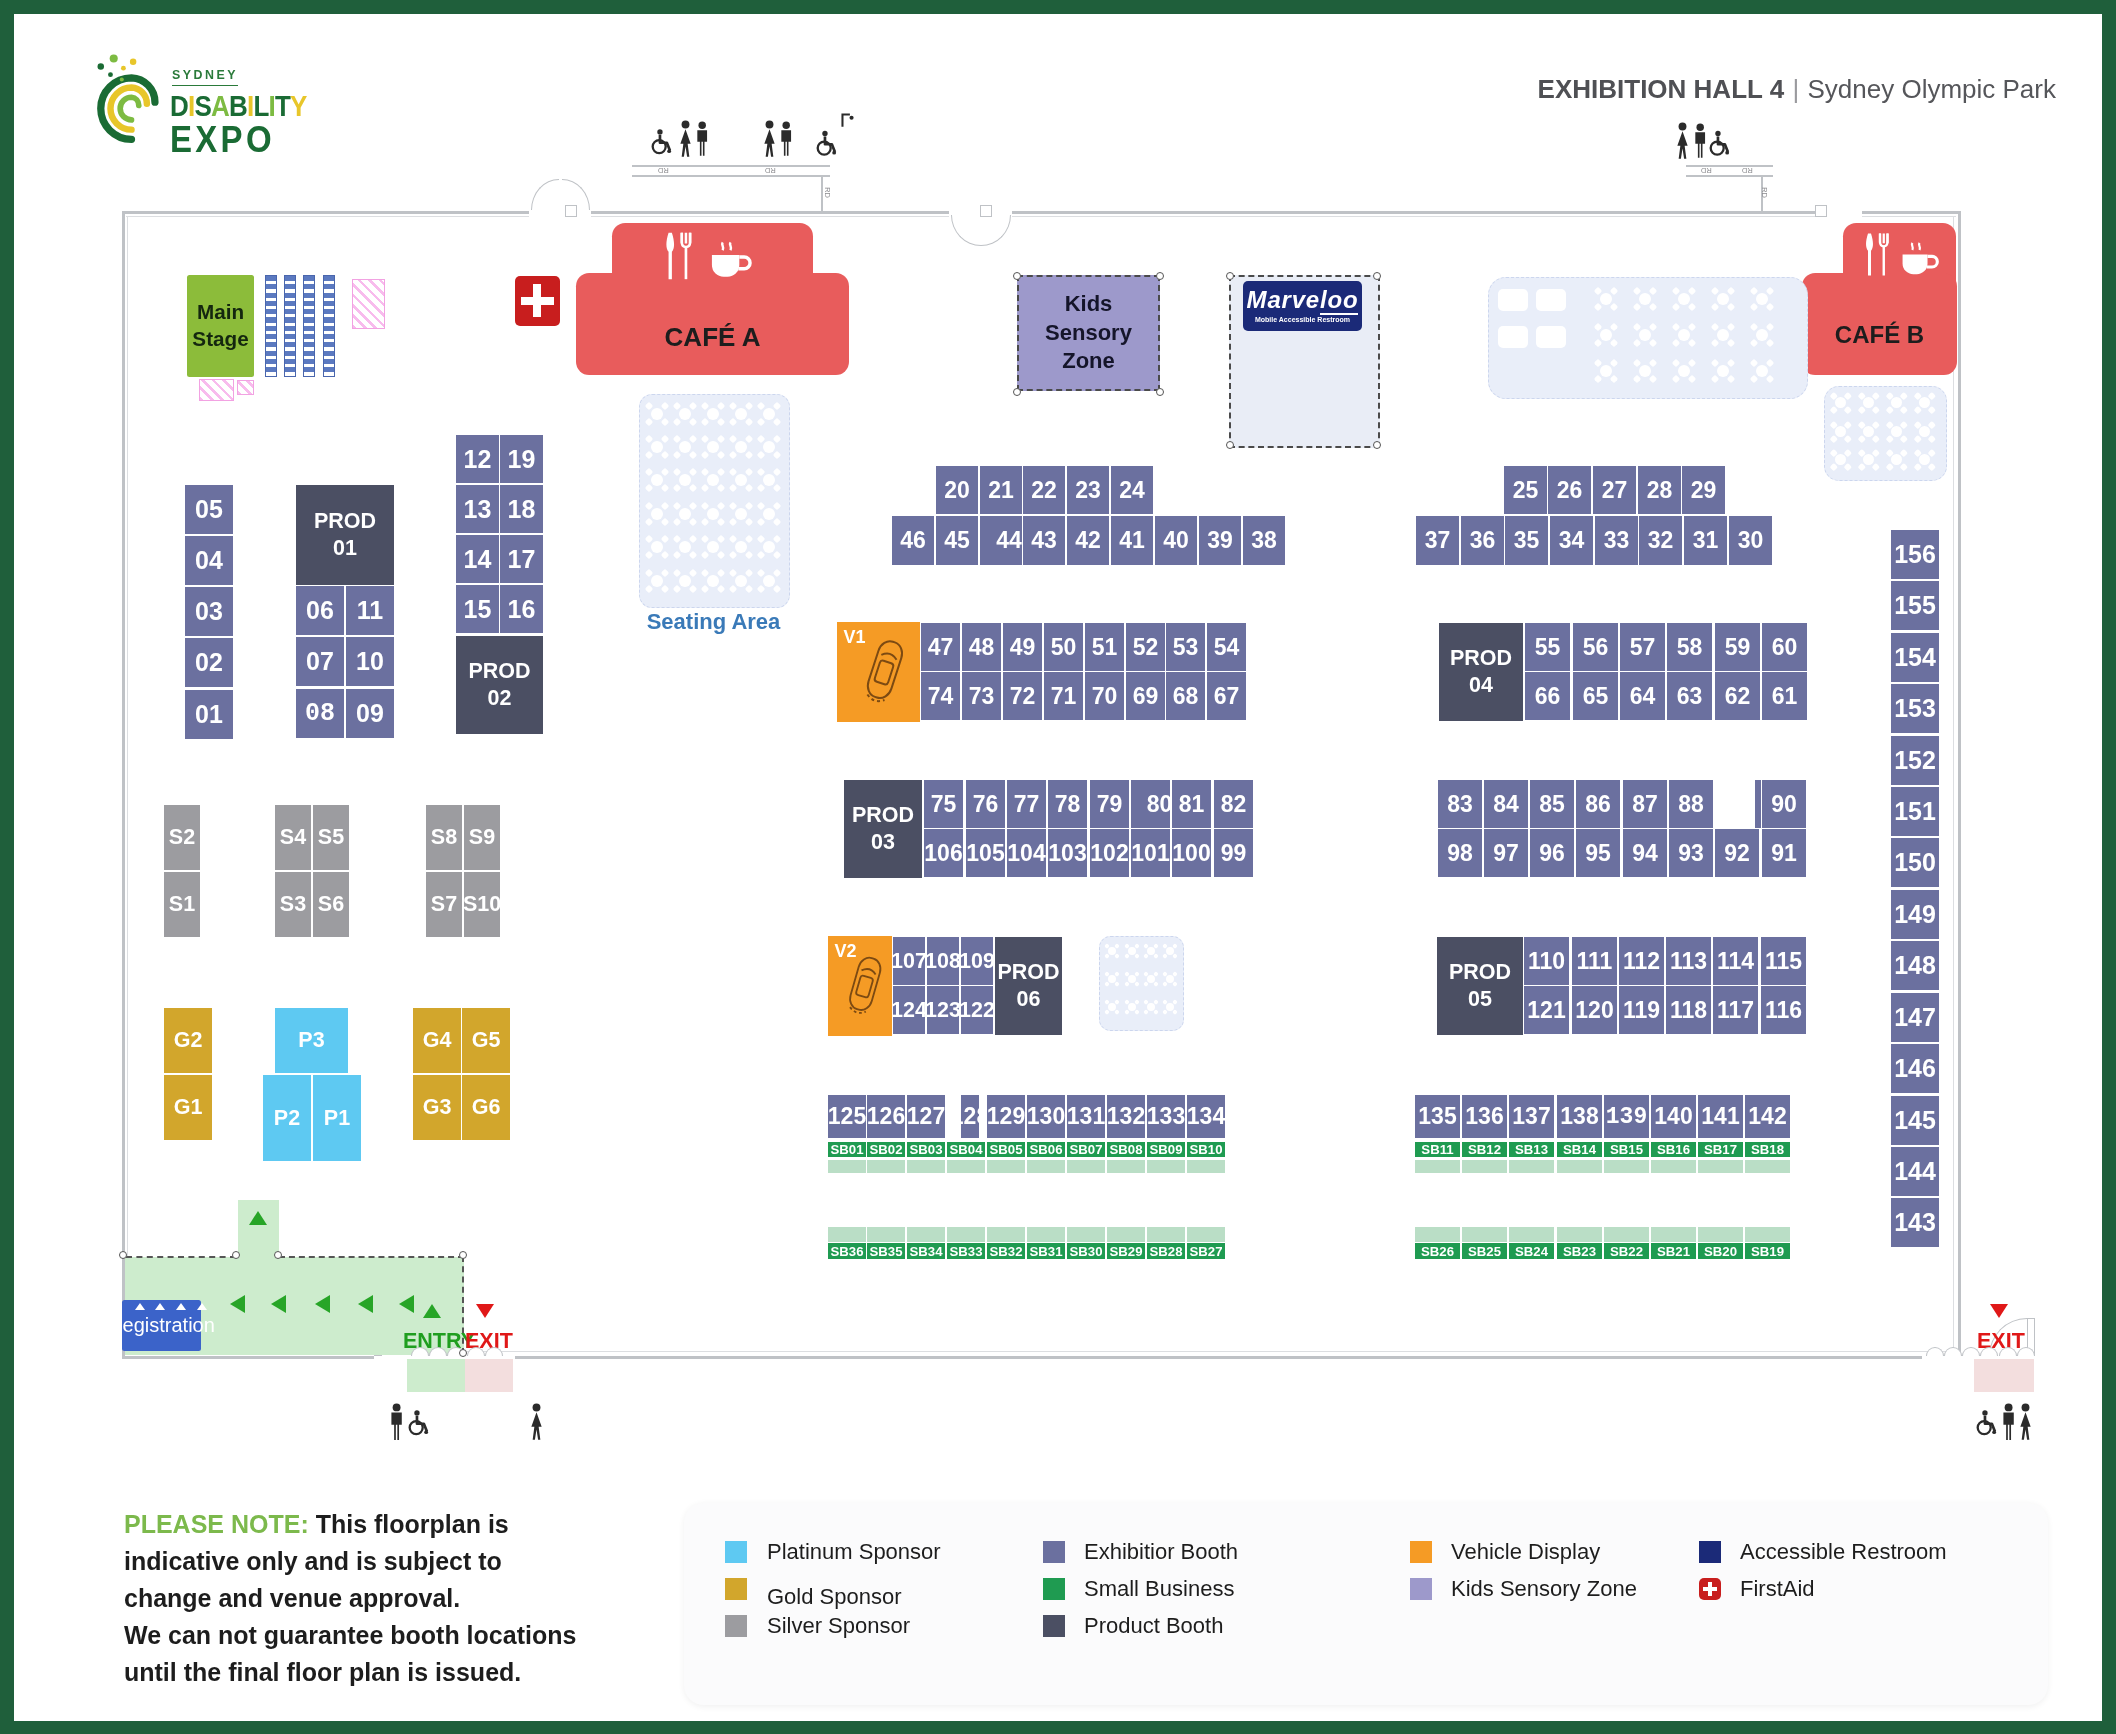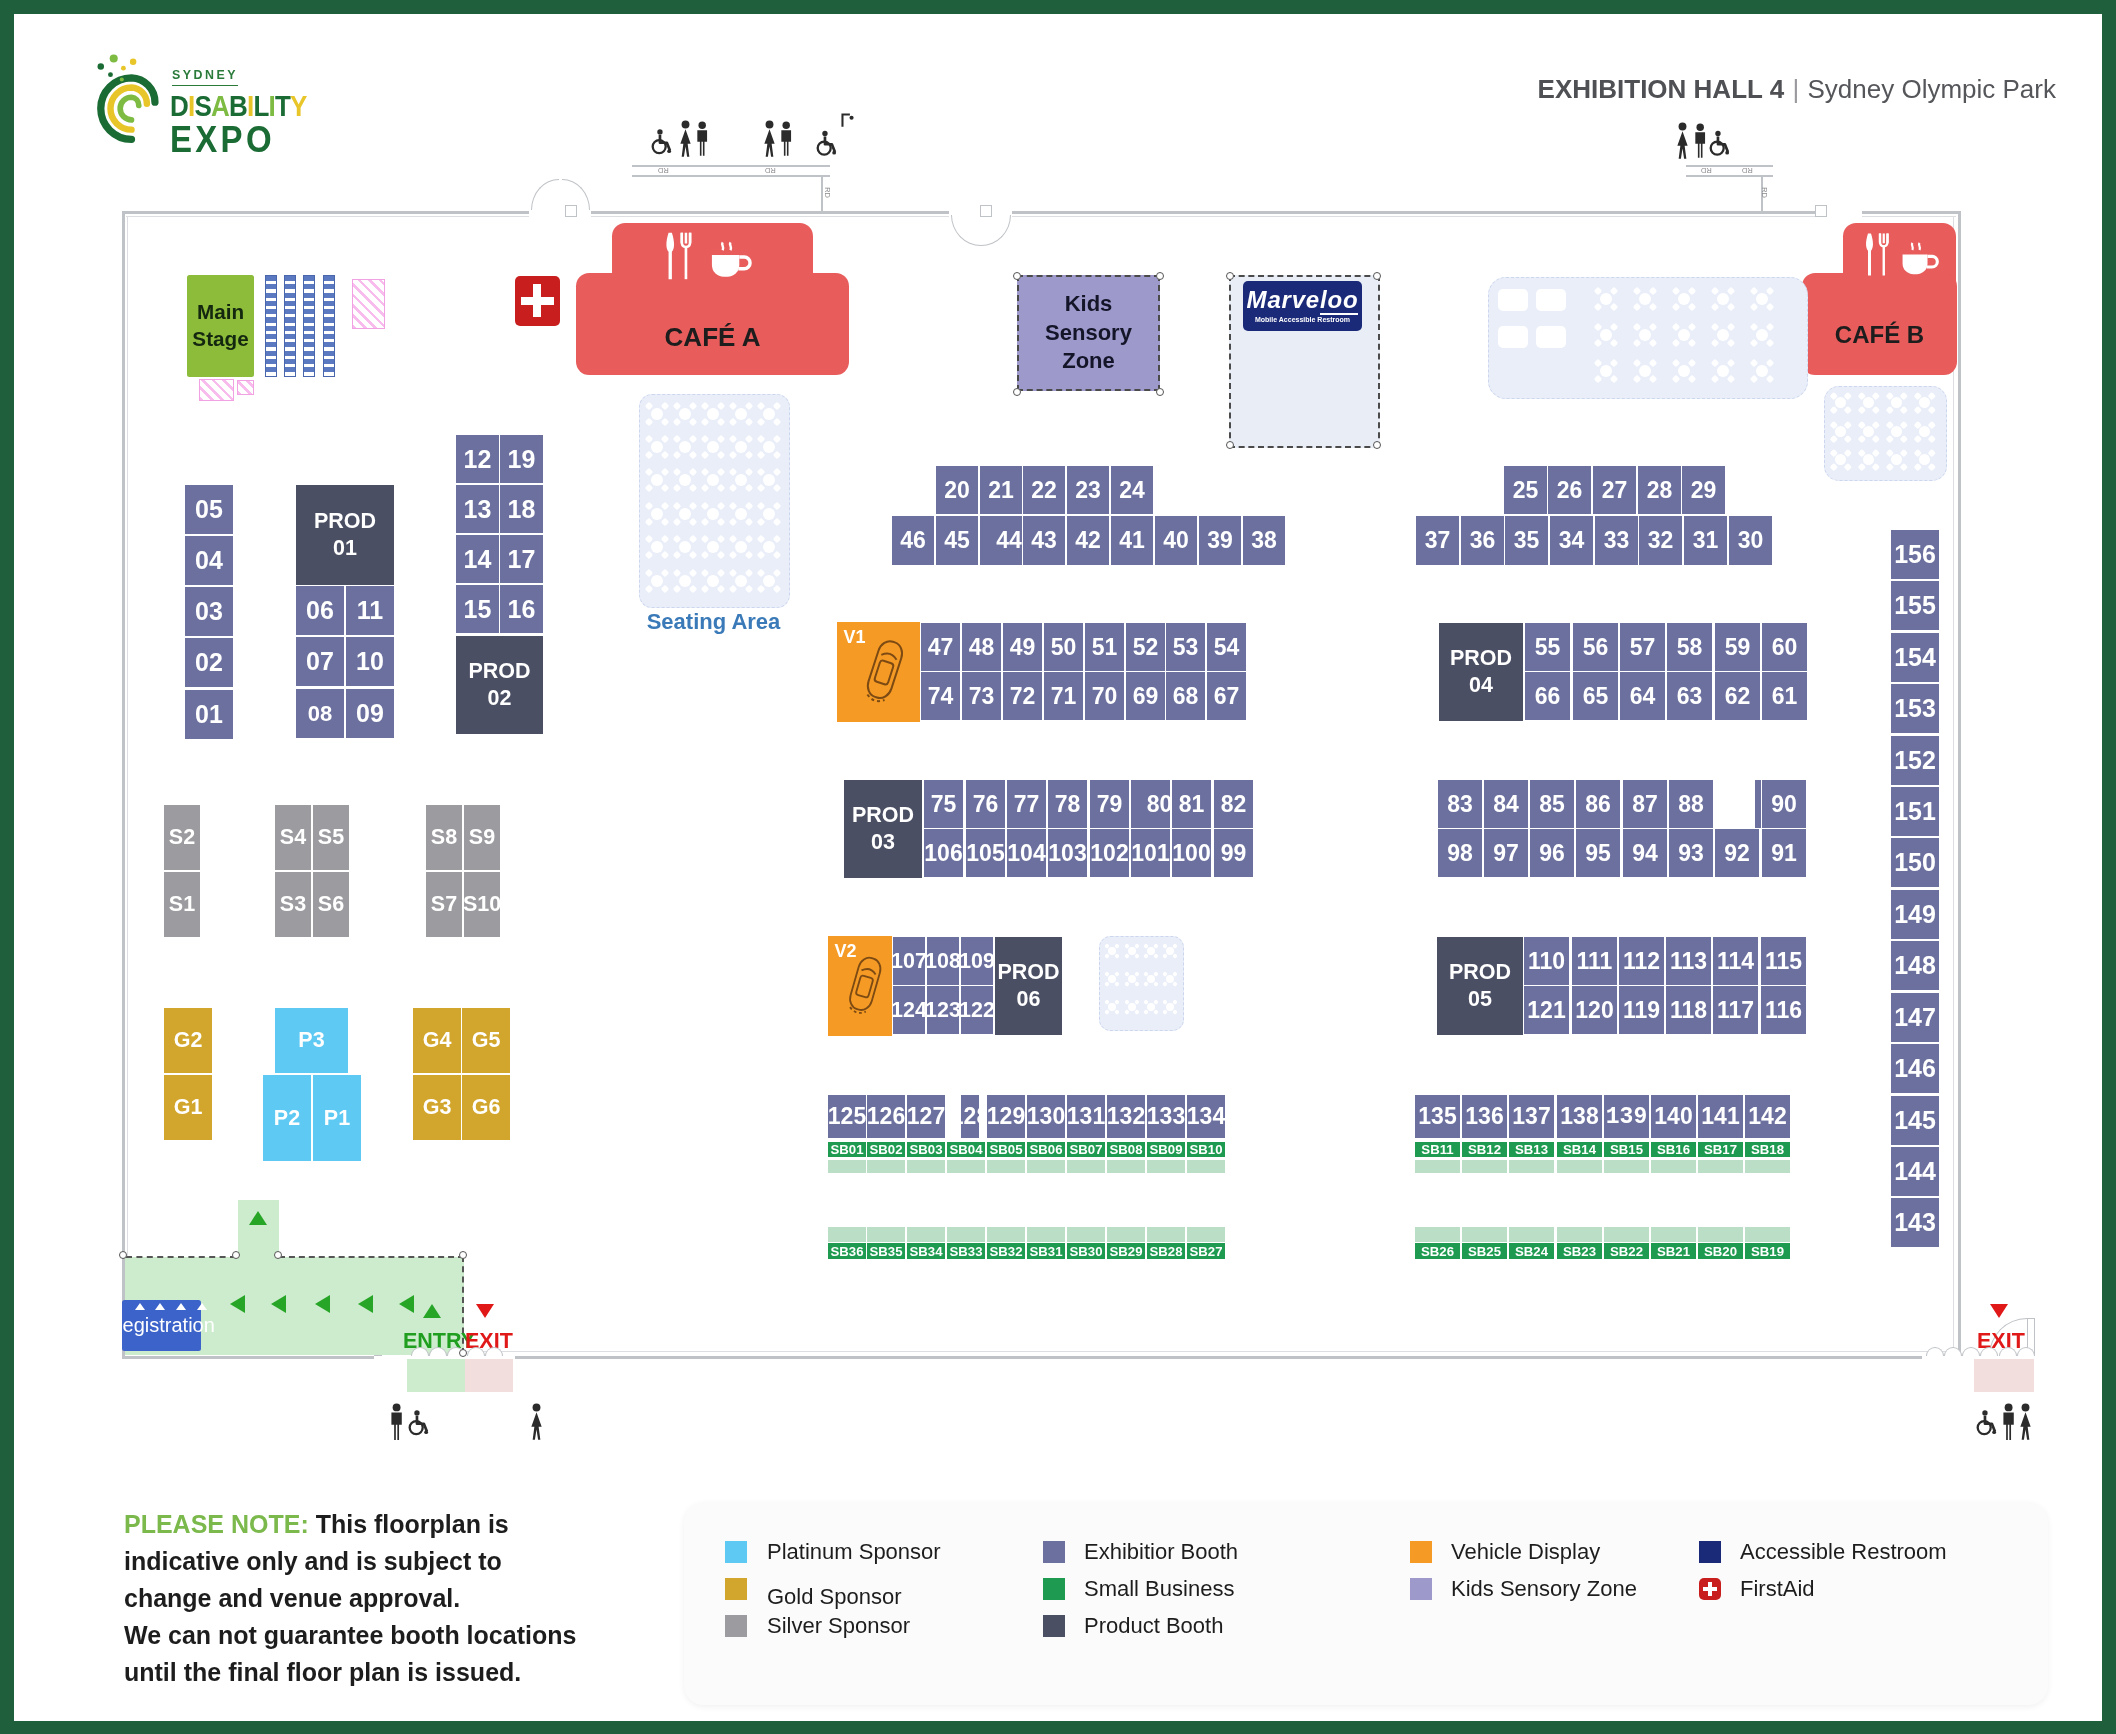--- a/index.html
+++ b/index.html
@@ -265,21 +265,21 @@
       <div class="abs booth" style="left: 184px; top: 535px; width: 50px; height: 51px; font-size: 25px;">04</div>
       <div class="abs booth" style="left: 184px; top: 586px; width: 50px; height: 51px; font-size: 25px;">03</div>
       <div class="abs booth" style="left: 184px; top: 637px; width: 50px; height: 51px; font-size: 25px;">02</div>
       <div class="abs booth" style="left: 184px; top: 689px; width: 50px; height: 51px; font-size: 25px;">01</div>
       <div class="abs prod" style="left: 295px; top: 484px; width: 100px; height: 102px;">PROD
 01</div>
       <div class="abs booth" style="left: 295px; top: 585px; width: 50px; height: 51px; font-size: 25px;">06</div>
       <div class="abs booth" style="left: 345px; top: 585px; width: 50px; height: 51px; font-size: 25px;">11</div>
       <div class="abs booth" style="left: 295px; top: 636px; width: 50px; height: 51px; font-size: 25px;">07</div>
       <div class="abs booth" style="left: 345px; top: 636px; width: 50px; height: 51px; font-size: 25px;">10</div>
-      <div class="abs booth" style="left: 295px; top: 688px; width: 50px; height: 51px; font-size: 22px;">08</div>
+      <div class="abs booth" style="left: 295px; top: 688px; width: 50px; height: 51px; font-size: 25px; font-family: Liberation Mono, monospace;">08</div>
       <div class="abs booth" style="left: 345px; top: 688px; width: 50px; height: 51px; font-size: 25px;">09</div>
       <div class="abs booth" style="left: 455px; top: 434px; width: 45px; height: 50px; font-size: 25px;">12</div>
       <div class="abs booth" style="left: 499px; top: 434px; width: 45px; height: 50px; font-size: 25px;">19</div>
       <div class="abs booth" style="left: 455px; top: 484px; width: 45px; height: 50px; font-size: 25px;">13</div>
       <div class="abs booth" style="left: 499px; top: 484px; width: 45px; height: 50px; font-size: 25px;">18</div>
       <div class="abs booth" style="left: 455px; top: 534px; width: 45px; height: 50px; font-size: 25px;">14</div>
       <div class="abs booth" style="left: 499px; top: 534px; width: 45px; height: 50px; font-size: 25px;">17</div>
       <div class="abs booth" style="left: 455px; top: 584px; width: 45px; height: 50px; font-size: 25px;">15</div>
       <div class="abs booth" style="left: 499px; top: 584px; width: 45px; height: 50px; font-size: 25px;">16</div>
       <div class="abs prod" style="left: 455px; top: 635px; width: 89px; height: 100px;">PROD

